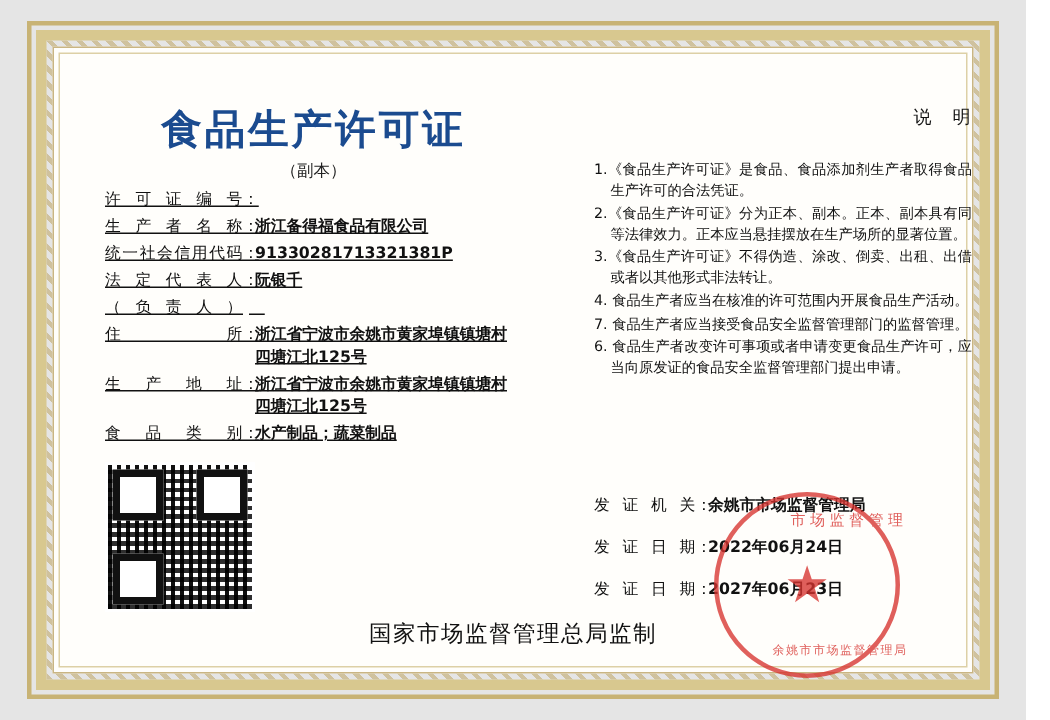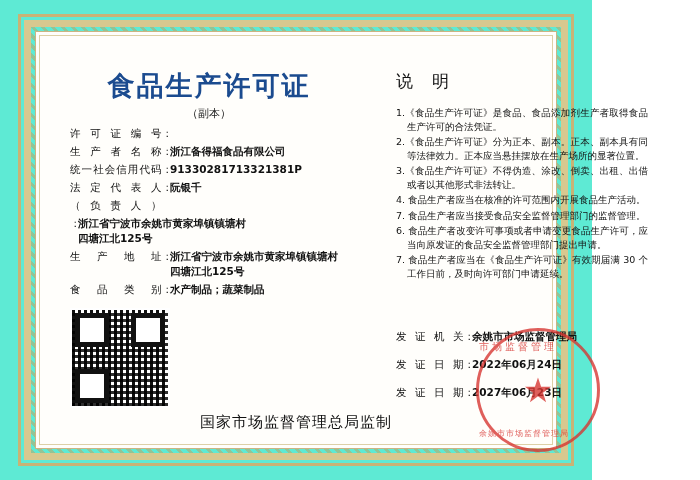--- a/index.html
+++ b/index.html
@@ -8,23 +8,23 @@
   }
   body {
     width: 700px;
     height: 480px;
     background: #ffffff;
     font-family: "DejaVu Sans", "Liberation Sans", sans-serif;
     overflow: hidden;
   }
   #certificate {
     position: relative;
-    width: 592px;
+    width: 684px;
     height: 480px;
-    background: #5eead4;
+    background: #e5e5e5;
     box-sizing: border-box;
   }
   
   .border-outer {
     position: absolute;
     left: 18px; top: 14px; right: 18px; bottom: 14px;
     border: 3px solid #c8b375;
     box-sizing: border-box;
   }
   .border-mid {
@@ -92,20 +92,21 @@
     top: 86px;
     width: 305px;
   }
   .row {
     display: flex;
     align-items: flex-start;
     margin-bottom: 3px;
     font-size: 10.5px;
     line-height: 15px;
     color: #111;
+    text-decoration: underline;
   }
   .row .lbl {
     width: 92px;
     flex: none;
     text-align: justify;
     text-align-last: justify;
     color: #111;
     font-size: 10.5px;
     letter-spacing: 0.5px;
   }
@@ -125,24 +126,24 @@
   }
 
   
   .explain {
     position: absolute;
     left: 352px;
     top: 30px;
     width: 252px;
   }
   .explain-title {
-    text-align: left;
-    font-size: 17px;
-    color: #111;
-    margin-bottom: 13px;
+    text-align: right;
+    font-size: 12px;
+    color: #111;
+    margin-bottom: 20px;
     letter-spacing: 1px;
   }
   .explain ol {
     margin: 0;
     padding: 0;
     list-style: none;
   }
   .explain li {
     font-size: 9.5px;
     line-height: 13.5px;
@@ -226,23 +227,23 @@
     position: absolute;
     left: 50%;
     top: 50%;
     transform: translate(-50%, -50%);
     color: #d7332f;
     font-size: 34px;
     line-height: 34px;
   }
   .seal-text-top, .seal-text-bottom {
     position: absolute;
-    left: 0;
+    left: 8px;
     width: 100%;
-    text-align: left;
+    text-align: right;
     color: #d7332f;
     font-size: 10px;
     font-family: Liberation Serif, serif;
     letter-spacing: 3px;
   }
   .seal-text-top { top: 9px; }
   .seal-text-bottom { bottom: 10px; font-size: 8px; letter-spacing: 1px; }
 
   
   .footer {
@@ -296,20 +297,21 @@
         <span class="val">阮银千</span>
       </div>
 
       <div class="row">
         <span class="lbl">（负责人）</span>
         <span class="colon">　</span>
         <span class="val"></span>
       </div>
 
       <div class="row">
+        <span class="lbl">住所</span>
         <span class="colon">：</span>
         <span class="val">
           <span>浙江省宁波市余姚市黄家埠镇镇塘村</span>
           <span class="line2">四塘江北125号</span>
         </span>
       </div>
 
       <div class="row">
         <span class="lbl">生产地址</span>
         <span class="colon">：</span>
@@ -329,21 +331,20 @@
 
     <div class="explain">
       <div class="explain-title">说　明</div>
       <ol>
         <li>1.《食品生产许可证》是食品、食品添加剂生产者取得食品生产许可的合法凭证。</li>
         <li>2.《食品生产许可证》分为正本、副本。正本、副本具有同等法律效力。正本应当悬挂摆放在生产场所的显著位置。</li>
         <li>3.《食品生产许可证》不得伪造、涂改、倒卖、出租、出借或者以其他形式非法转让。</li>
         <li>4. 食品生产者应当在核准的许可范围内开展食品生产活动。</li>
         <li>7. 食品生产者应当接受食品安全监督管理部门的监督管理。</li>
         <li>6. 食品生产者改变许可事项或者申请变更食品生产许可，应当向原发证的食品安全监督管理部门提出申请。</li>
-        <li>7. 食品生产者应当在《食品生产许可证》有效期届满 30 个工作日前，及时向许可部门申请延续。</li>
       </ol>
     </div>
 
     <div class="qr">
       <div class="qr-eye3"></div>
     </div>
 
     <div class="issue">
       <div class="issue-row">
         <span class="lbl">发证机关</span>

